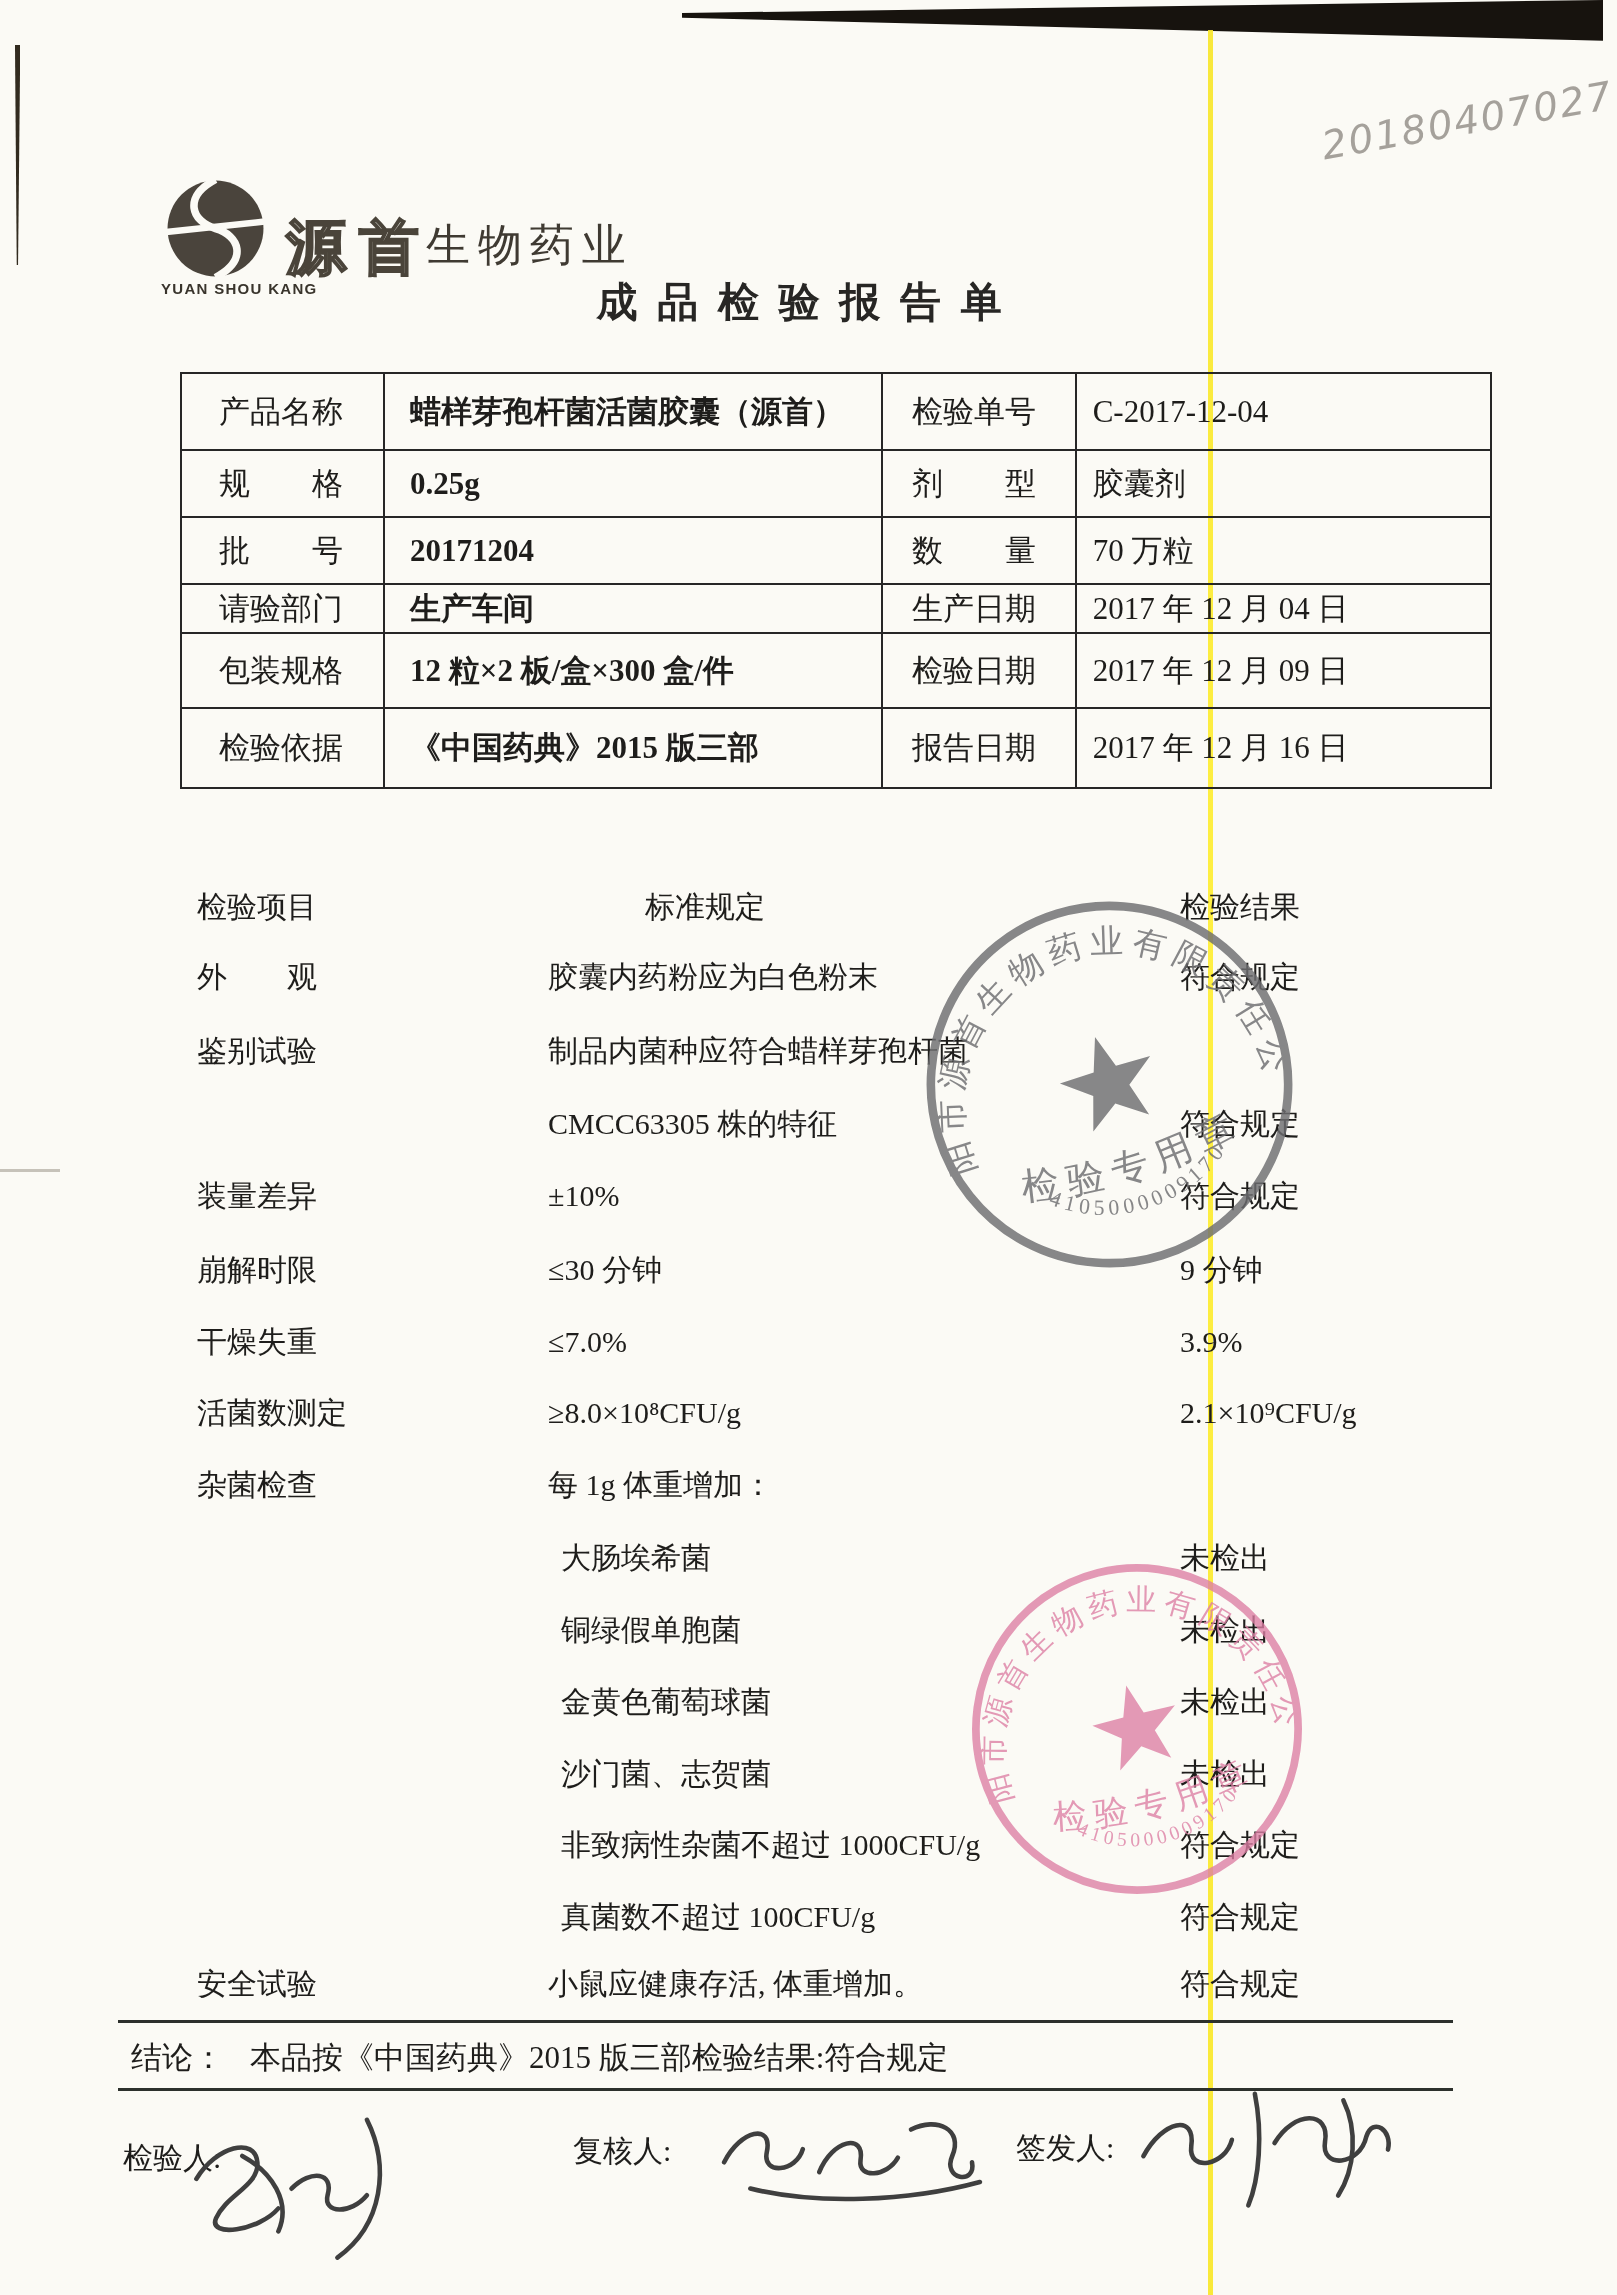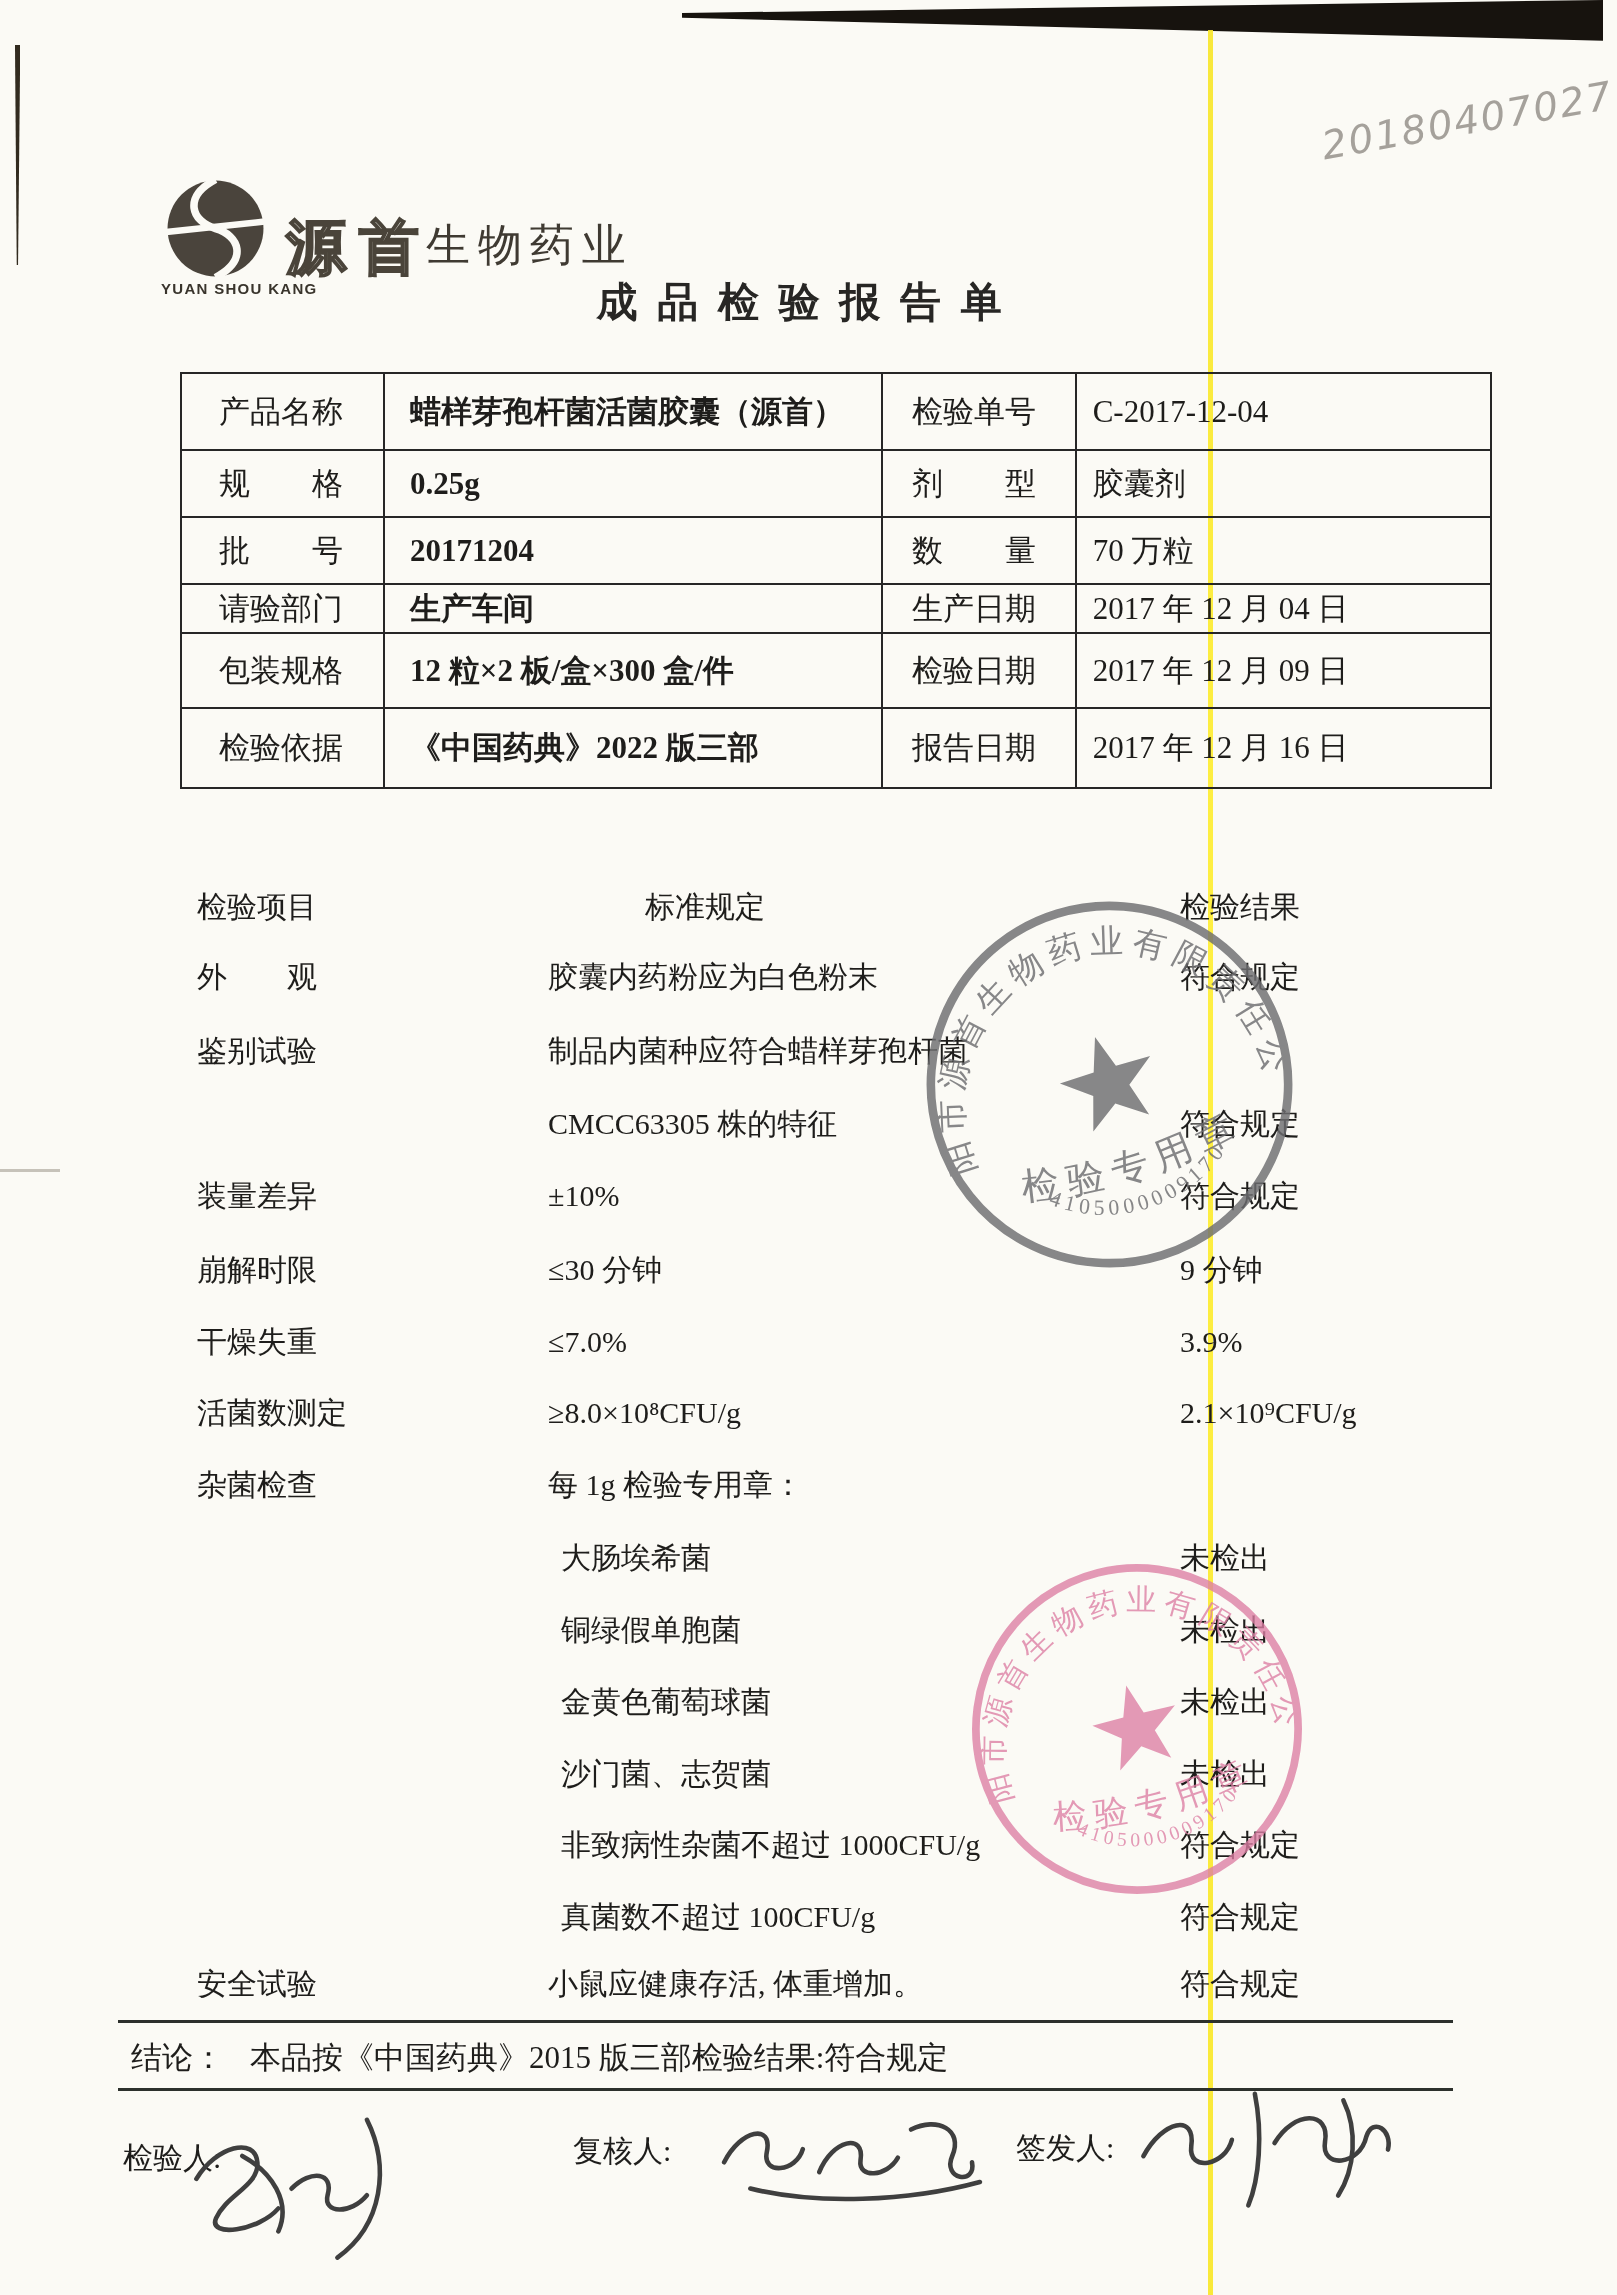--- a/index.html
+++ b/index.html
@@ -126,21 +126,21 @@
         <td class="v2">2017 年 12 月 04 日</td>
       </tr>
       <tr style="height:75px">
         <td class="l1">包装规格</td>
         <td class="v1">12 粒×2 板/盒×300 盒/件</td>
         <td class="l2">检验日期</td>
         <td class="v2">2017 年 12 月 09 日</td>
       </tr>
       <tr style="height:80px">
         <td class="l1">检验依据</td>
-        <td class="v1">《中国药典》2022 版三部</td>
+        <td class="v1">《中国药典》2015 版三部</td>
         <td class="l2">报告日期</td>
         <td class="v2">2017 年 12 月 16 日</td>
       </tr>
     </tbody>
       </table>
   </div>
 
   <div class="rline" style="top:864px">
     <span class="ri">检验项目</span>
     <span class="rs hdr">标准规定</span>
@@ -176,21 +176,21 @@
     <span class="rs">≤7.0%</span>
     <span class="rr">3.9%</span>
   </div>
   <div class="rline" style="top:1370px">
     <span class="ri">活菌数测定</span>
     <span class="rs">≥8.0×10⁸CFU/g</span>
     <span class="rr">2.1×10⁹CFU/g</span>
   </div>
   <div class="rline" style="top:1442px">
     <span class="ri">杂菌检查</span>
-    <span class="rs">每 1g 检验专用章：</span>
+    <span class="rs">每 1g 体重增加：</span>
     <span class="rr"></span>
   </div>
   <div class="rline" style="top:1515px">
     <span class="ri"></span>
     <span class="rs ind">大肠埃希菌</span>
     <span class="rr">未检出</span>
   </div>
   <div class="rline" style="top:1587px">
     <span class="ri"></span>
     <span class="rs ind">铜绿假单胞菌</span>

